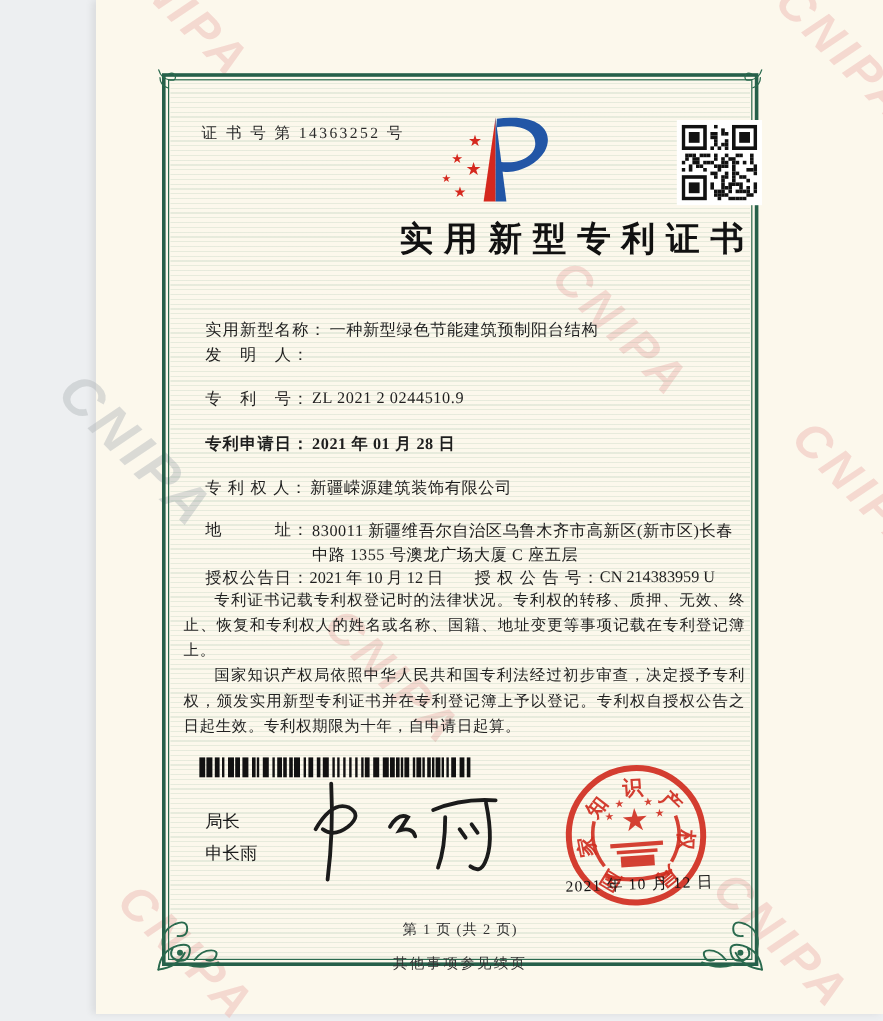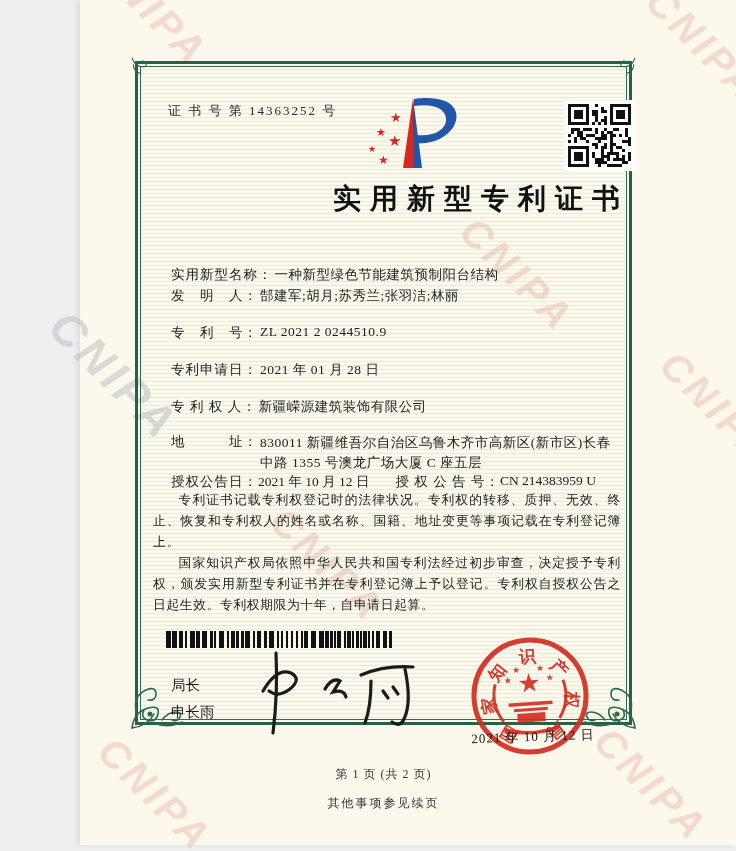--- a/index.html
+++ b/index.html
@@ -4,21 +4,21 @@
 <style>
   html,body{margin:0;padding:0;}
   body{width:736px;height:851px;overflow:hidden;background:#edeff1;
        font-family:"Liberation Serif","DejaVu Serif",serif;position:relative;}
   .paper{position:absolute;left:80px;top:0;width:656px;height:845px;
          background:#fcf8ec;box-shadow:-3px 0 6px rgba(0,0,0,0.08);}
   .wm{position:absolute;font-family:"Liberation Sans","DejaVu Sans",sans-serif;
       font-weight:bold;font-style:italic;transform:rotate(45deg);pointer-events:none;
       color:#efc0ba;opacity:.55;font-size:40px;letter-spacing:4px;white-space:nowrap;}
   .wm.gray{color:#b9bec0;opacity:.5;font-size:46px;}
-  .frame{position:absolute;left:55px;top:61px;width:497px;height:664px;
+  .frame{position:absolute;left:55px;top:61px;width:497px;height:744px;
          border:3px solid #26604a;box-sizing:border-box;}
   .frame-inner{position:absolute;inset:2px;border:1px solid #2a6a4e;}
   .frame .pattern{position:absolute;inset:4px;
       background:repeating-linear-gradient(0deg, rgba(110,160,130,0.15) 0 1px, transparent 1px 4px);
       pointer-events:none;}
   .corner{position:absolute;width:64px;height:64px;pointer-events:none;}
   .corner.bl{left:-12px;bottom:-12px;}
   .corner.br{right:-12px;bottom:-12px;transform:scaleX(-1);}
   .corner.tl{left:-10px;top:-10px;width:34px;height:34px;transform:scaleY(-1);}
   .corner.tr{right:-10px;top:-10px;width:34px;height:34px;transform:scale(-1,-1);}
@@ -240,27 +240,26 @@
 
     <div class="title">实用新型专利证书</div>
 
     <div class="fields">
       <div class="frow" style="top:16px;">
         <span class="flabel">实用新型名称：</span>
         <span class="fvalue">一种新型绿色节能建筑预制阳台结构</span>
       </div>
       <div class="frow" style="top:37px;">
         <span class="flabel">发　明　人：</span>
-        <span class="fvalue">郜建军;胡月;苏秀兰;张羽洁;林丽</span>
       </div>
       <div class="frow" style="top:74px;">
         <span class="flabel">专　利　号：</span>
         <span class="fvalue">ZL 2021 2 0244510.9</span>
       </div>
-      <div class="frow" style="top:111px;">
+      <div class="frow" style="top:111px;font-weight:bold;">
         <span class="flabel">专利申请日：</span>
         <span class="fvalue">2021 年 01 月 28 日</span>
       </div>
       <div class="frow" style="top:148px;">
         <span class="flabel">专 利 权 人：</span>
         <span class="fvalue">新疆嵘源建筑装饰有限公司</span>
       </div>
       <div class="frow" style="top:183px;">
         <span class="flabel">地　　　址：</span>
         <span class="fvalue" style="line-height:20px;">830011 新疆维吾尔自治区乌鲁木齐市高新区(新市区)长春中路 1355 号澳龙广场大厦 C 座五层</span>

